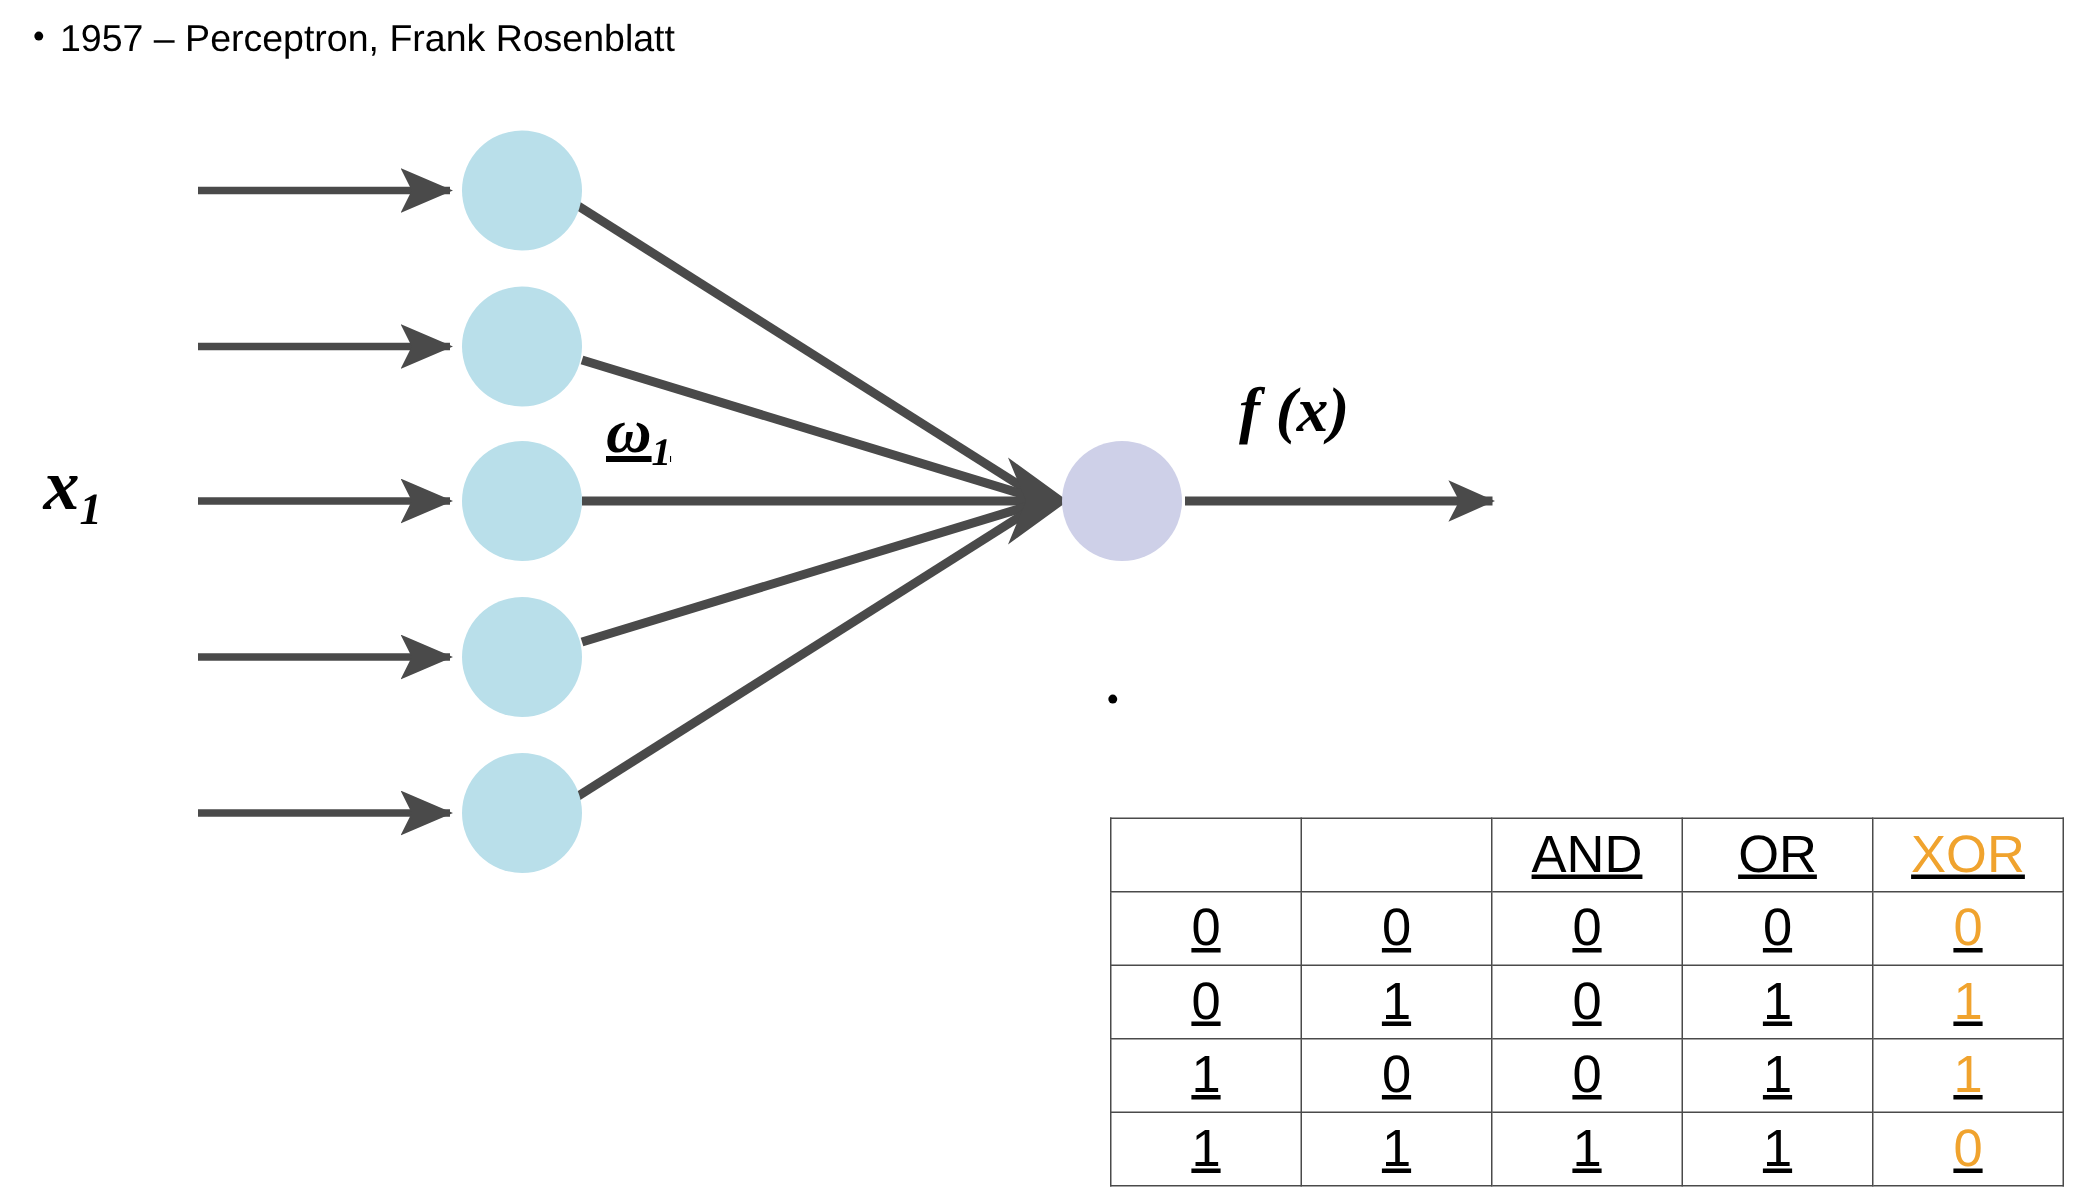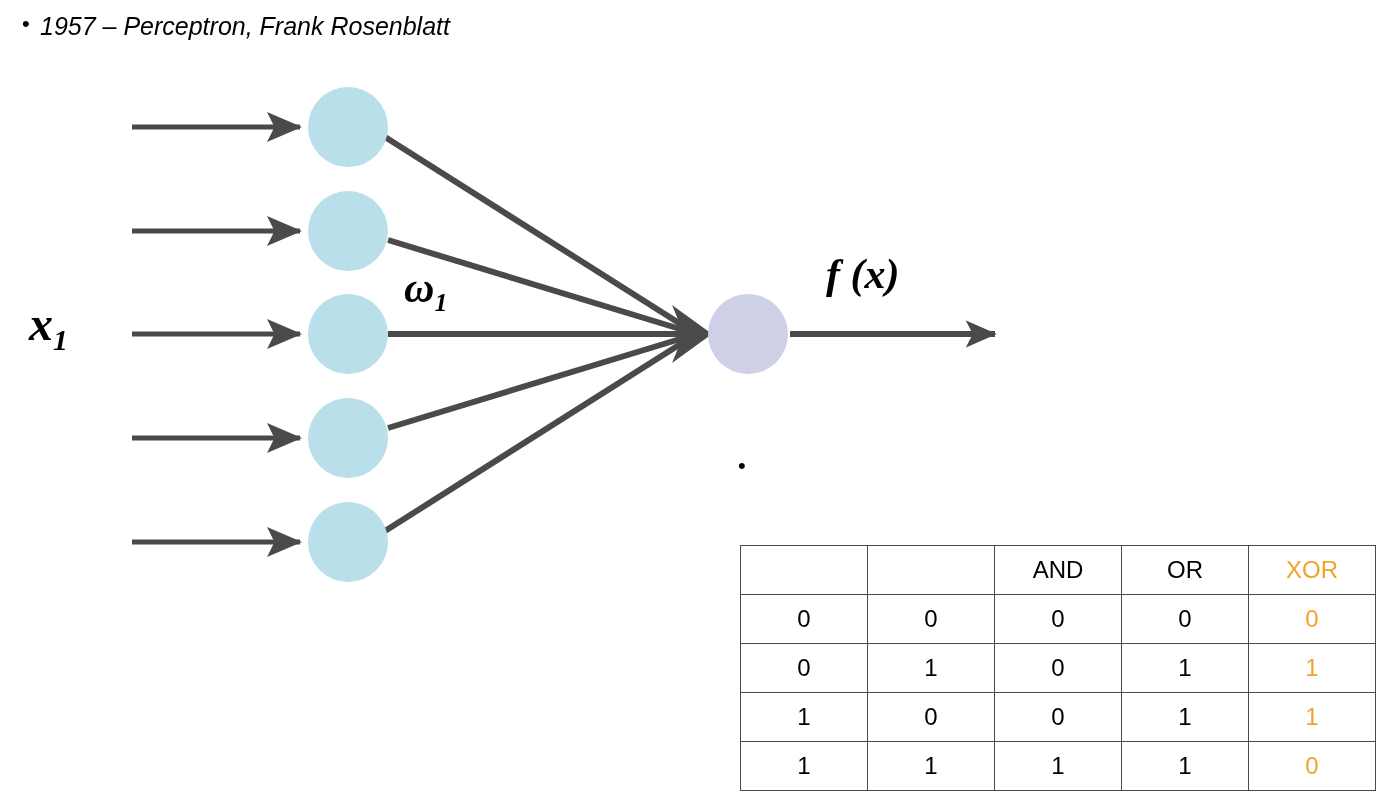--- a/index.html
+++ b/index.html
@@ -29,21 +29,20 @@
   }
   .bullet-dot {
     width: 18px;
     flex: 0 0 18px;
     font-size: 22px;
     line-height: 1.3;
     color: #000000;
   }
   .bullet-text {
     white-space: pre-line;
-    font-style: italic;
   }
 
   #bullet-1957 {
     left: 22px;
     top: 10px;
     width: 720px;
   }
   #bullet-1959 {
     left: 738px;
     top: 452px;
@@ -80,37 +79,39 @@
   #label-x1 {
     left: 18px;
     top: 296px;
     font-size: 48px;
     margin-left: 11px;
   }
   #label-omega1 {
     left: 404px;
     top: 264px;
     font-size: 42px;
+    text-decoration: underline;
   }
   #label-fx {
     left: 826px;
     top: 250px;
     font-size: 42px;
   }
 
   
   #truth-table {
     position: absolute;
     left: 740px;
     top: 545px;
     width: 636px;
     border-collapse: collapse;
     table-layout: fixed;
-    font-size: 24px;
+    font-size: 35px;
     font-family: "Liberation Sans", sans-serif;
+    text-decoration: underline;
   }
   #truth-table td {
     border: 1.5px solid #4a4a4a;
     width: 20%;
     height: 48px;
     text-align: center;
     vertical-align: middle;
     padding: 0;
     color: #000000;
     background: #ffffff;

